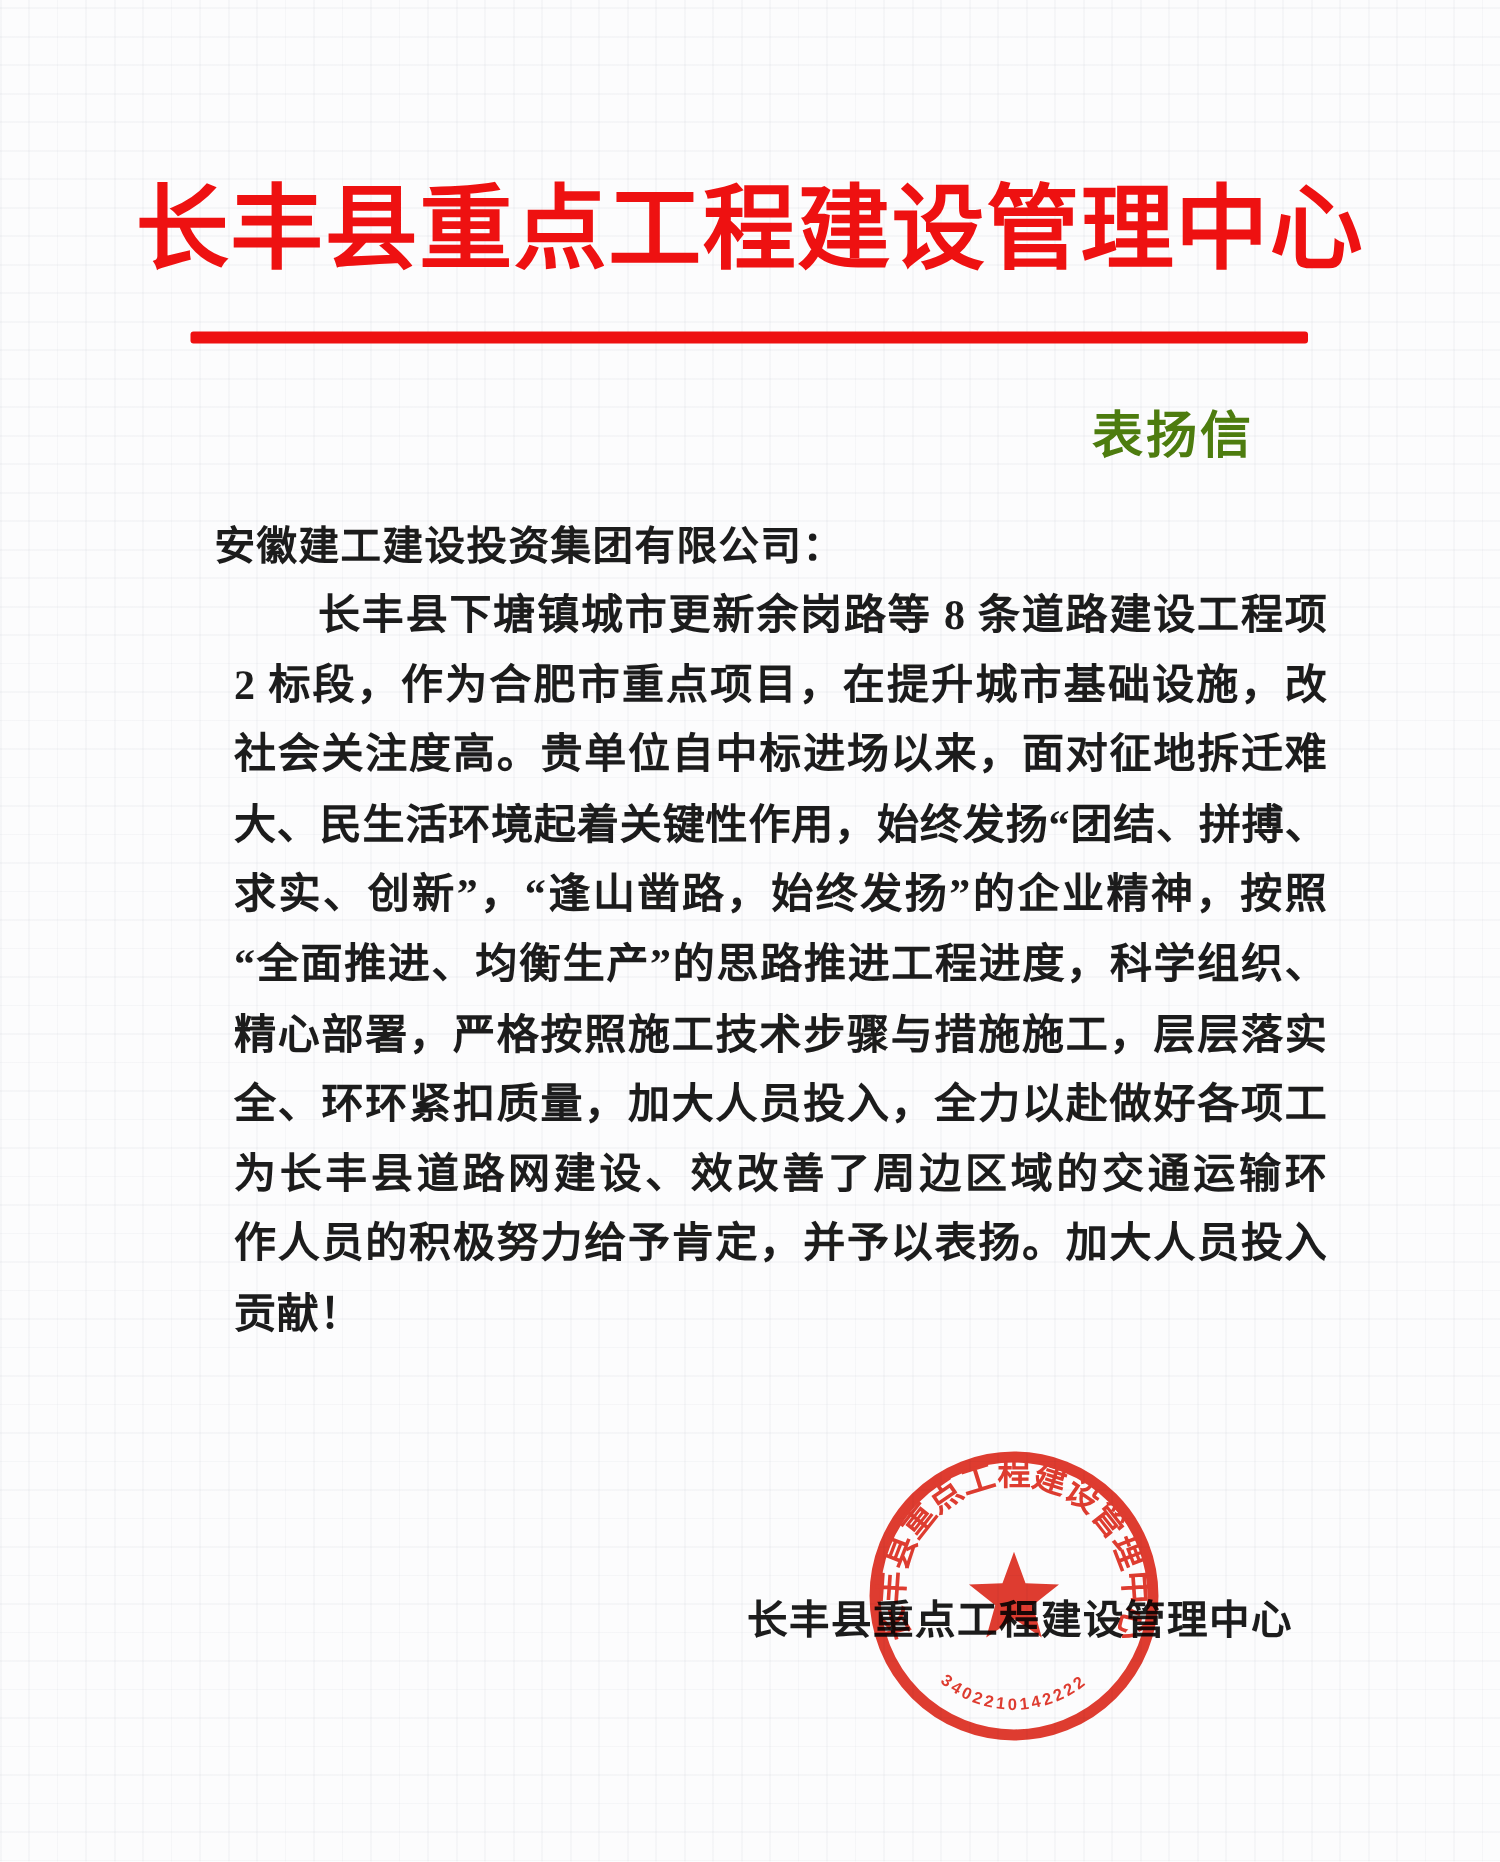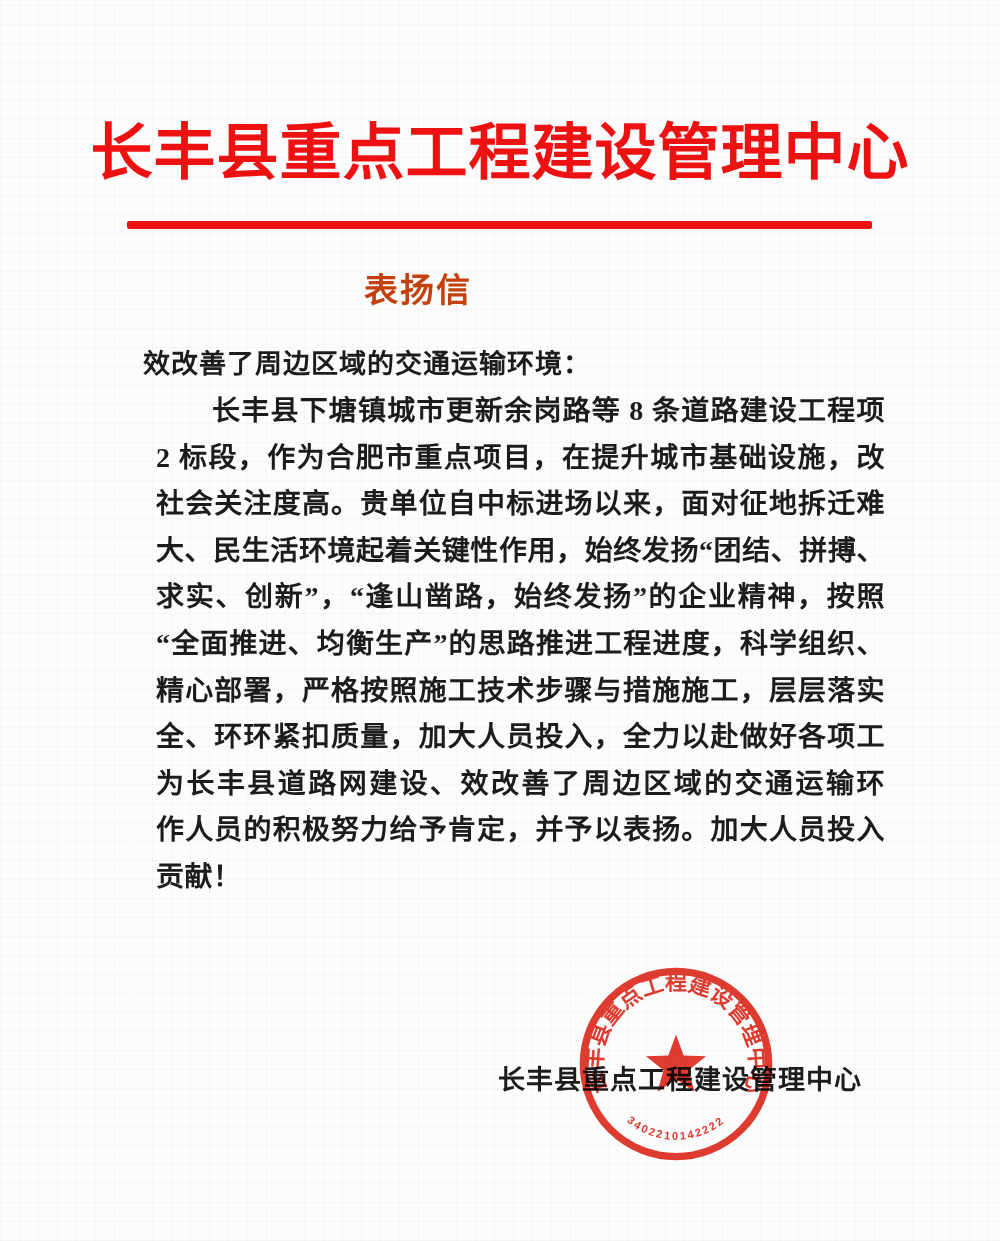--- a/index.html
+++ b/index.html
@@ -18,21 +18,21 @@
     font-size:62px;font-weight:900;letter-spacing:1px;
     font-family:"Liberation Sans","DejaVu Sans",sans-serif;
     white-space:nowrap;
   }
   .red-rule{
     position:absolute;top:221px;left:127px;width:745px;height:8px;
     border-radius:2px;
   }
   .letter-title{
     position:absolute;top:263px;left:0;width:836px;
-    text-align:center;font-size:34px;font-weight:700;color:#c2410c;
+    text-align:right;font-size:34px;font-weight:700;color:#4d7c0f;
     letter-spacing:2px;
     font-family:"Liberation Sans","DejaVu Sans",sans-serif;
   }
   .salutation{
     position:absolute;top:344px;left:143px;width:730px;
     font-size:27px;font-weight:700;line-height:40px;
     letter-spacing:1px;
   }
   .body-lines{
     position:absolute;top:388px;left:156px;width:729px;
@@ -65,21 +65,21 @@
 </style>
 </head>
 <body>
 
 <div class="letterhead" style="color: rgb(238, 17, 17);">长丰县重点工程建设管理中心</div>
 
 <div class="red-rule" style="background: rgb(238, 17, 17);"></div>
 
 <div class="letter-title">表扬信</div>
 
-<div class="salutation">效改善了周边区域的交通运输环境：</div>
+<div class="salutation">安徽建工建设投资集团有限公司：</div>
 
 <div class="body-lines">
     <div class="body-line indent fill">长丰县下塘镇城市更新余岗路等 8 条道路建设工程项目</div>
     <div class="body-line fill">2 标段，作为合肥市重点项目，在提升城市基础设施，改善居</div>
     <div class="body-line fill">社会关注度高。贵单位自中标进场以来，面对征地拆迁难度</div>
     <div class="body-line fill">大、民生活环境起着关键性作用，始终发扬“团结、拼搏、</div>
     <div class="body-line fill">求实、创新”，“逢山凿路，始终发扬”的企业精神，按照</div>
     <div class="body-line fill">“全面推进、均衡生产”的思路推进工程进度，科学组织、</div>
     <div class="body-line fill">精心部署，严格按照施工技术步骤与措施施工，层层落实安</div>
     <div class="body-line fill">全、环环紧扣质量，加大人员投入，全力以赴做好各项工作，</div>

